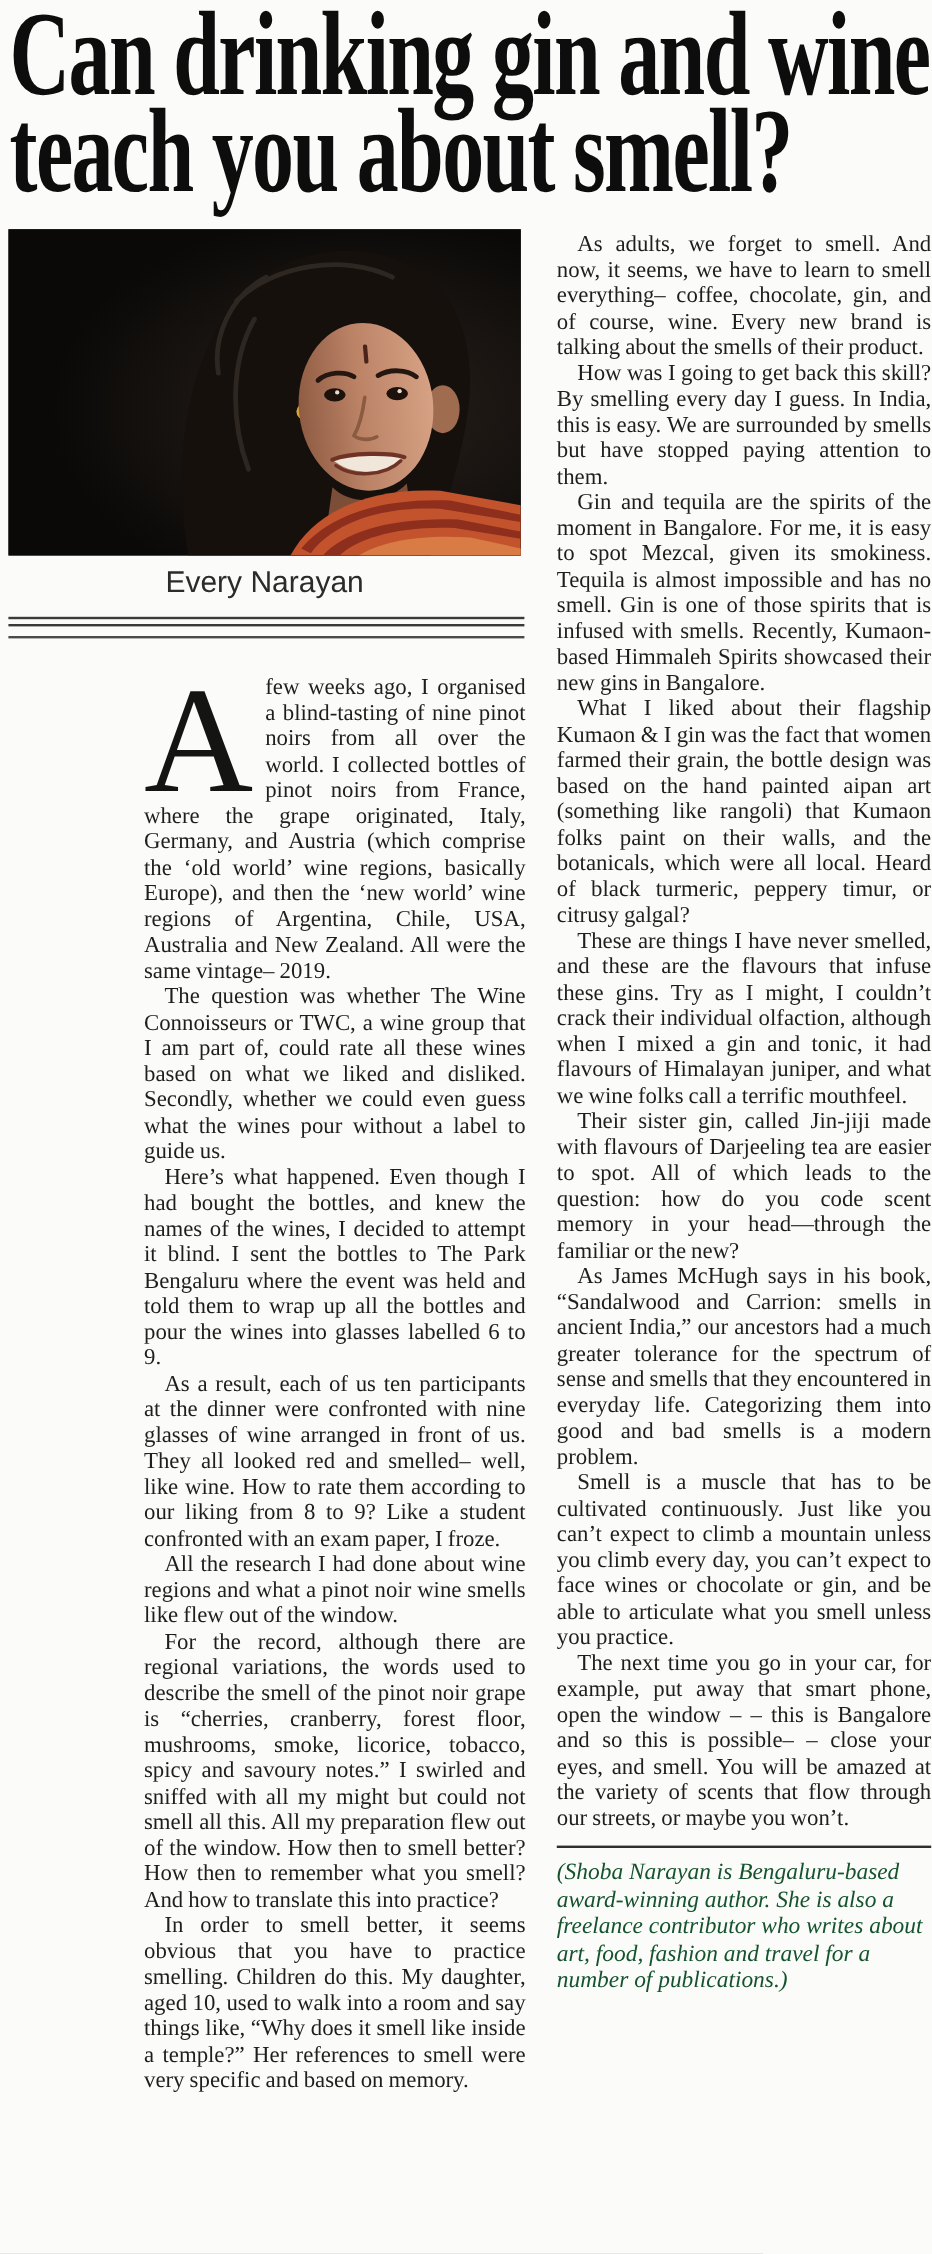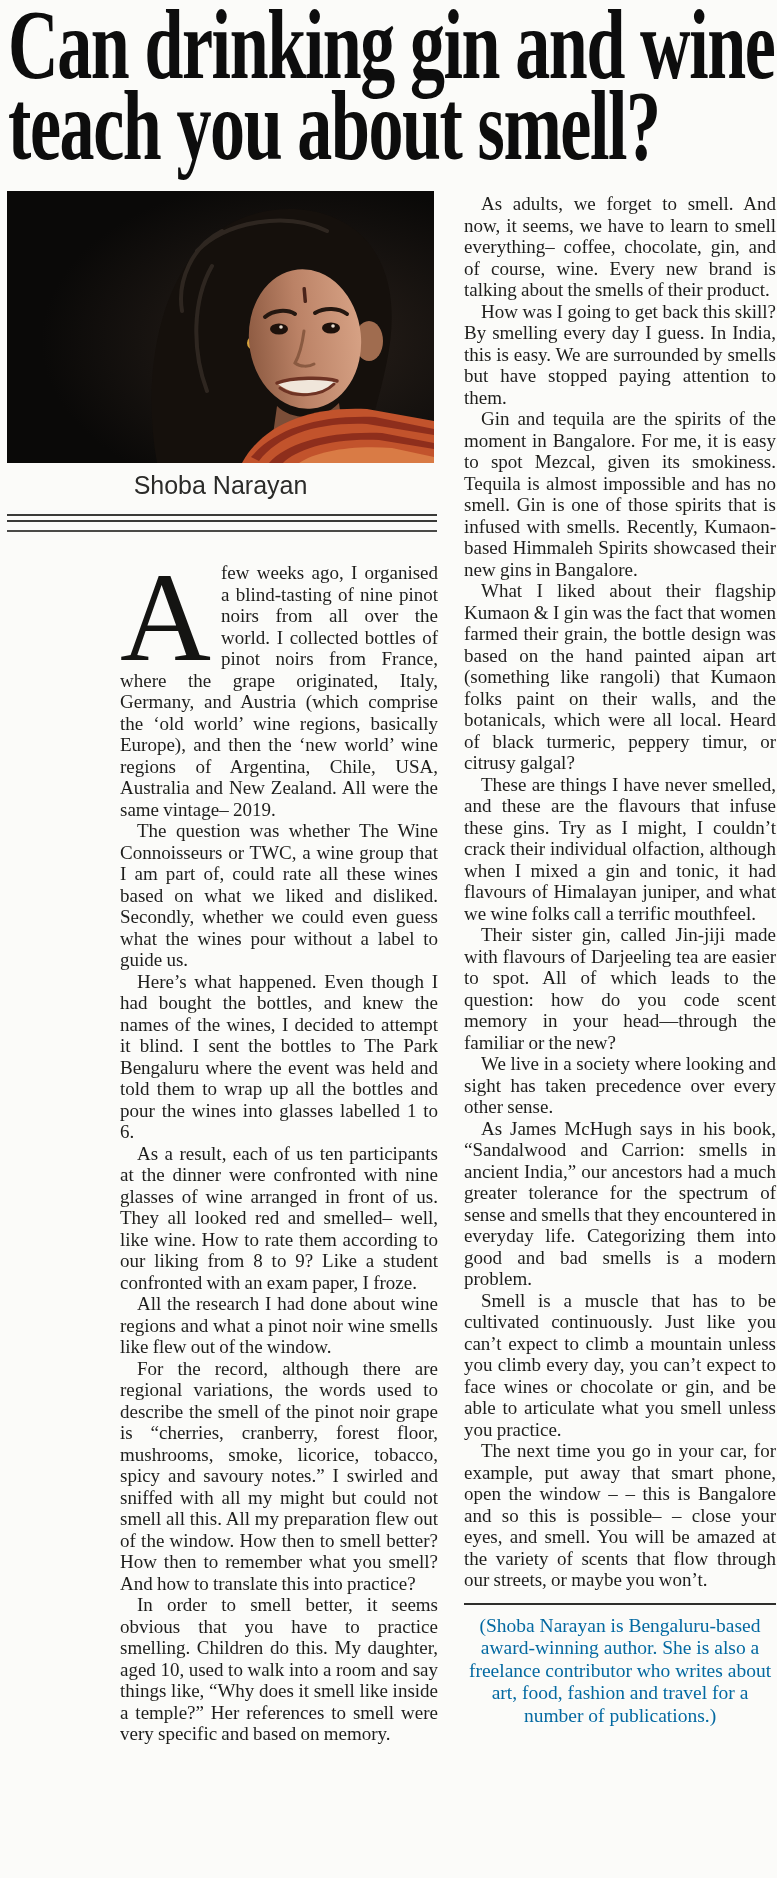--- a/index.html
+++ b/index.html
@@ -20,22 +20,22 @@
   .rules .r3{height:2px;background:#4a4a48;}
   .col{position:absolute;}
   .col-left{left:120px;top:562px;width:318px;}
   .col-right{left:464px;top:193px;width:312px;}
   .para{margin:0;font-size:19px;line-height:21.5px;text-align:justify;
         text-indent:17px;word-spacing:-0.5px;color:#1e1e1c;}
   .para.lead{text-indent:0;}
   .dropcap{float:left;font-size:126px;line-height:103px;padding:4px 10px 0 0;
            color:#141412;font-family:"Liberation Serif",serif;}
   .endrule{height:2px;background:#2e2e2c;margin:12px 0 10px 0;}
-  .footnote{margin:0;font-size:19.5px;line-height:22.5px;
-            text-align:center;color:#0369a1;}
+  .footnote{margin:0;font-size:19.5px;line-height:22.5px;font-style:italic;
+            text-align:left;color:#14532d;}
 </style>
 </head>
 <body>
 
 <div class="page">
 
   <h1 class="headline">
     <span class="tl">Can drinking gin and wine</span>
     <span class="tl">teach you about smell?</span>
   </h1>
@@ -82,49 +82,48 @@
 
       <g>
         <path d="M235,272 C255,235 300,215 360,218 L427,230 L427,272 Z" fill="#c2532c"></path>
         <path d="M244,266 C268,238 310,224 368,226 L427,238 L427,244 L360,233 C310,231 272,244 252,270 Z" fill="#8e2e1c"></path>
         <path d="M262,272 C280,252 320,240 375,242 L427,252 L427,258 L372,249 C325,247 290,258 276,272 Z" fill="#8e2e1c"></path>
         <path d="M292,272 C310,260 345,254 385,257 L427,266 L427,272 Z" fill="#d97b45"></path>
       </g>
     </svg>
   </div>
 
-  <div class="byline">Shoba Narayan</div>
+  <div class="byline">Every Narayan</div>
 
   <div class="rules">
     <div class="r1"></div>
     <div class="r2"></div>
     <div class="r3"></div>
   </div>
 
   <div class="col col-left">
     <p class="para lead"><span class="dropcap">A</span><span>few weeks ago, I organised a blind-tasting of nine pinot noirs from all over the world. I collected bottles of pinot noirs from France, where the grape originated, Italy, Germany, and Austria (which comprise the ‘old world’ wine regions, basically Europe), and then the ‘new world’ wine regions of Argentina, Chile, USA, Australia and New Zealand. All were the same vintage– 2019.</span></p>
     <div>
         <p class="para">The question was whether The Wine Connoisseurs or TWC, a wine group that I am part of, could rate all these wines based on what we liked and disliked. Secondly, whether we could even guess what the wines pour without a label to guide us.</p>
-        <p class="para">Here’s what happened. Even though I had bought the bottles, and knew the names of the wines, I decided to attempt it blind. I sent the bottles to The Park Bengaluru where the event was held and told them to wrap up all the bottles and pour the wines into glasses labelled 1 to 6.</p>
+        <p class="para">Here’s what happened. Even though I had bought the bottles, and knew the names of the wines, I decided to attempt it blind. I sent the bottles to The Park Bengaluru where the event was held and told them to wrap up all the bottles and pour the wines into glasses labelled 6 to 9.</p>
         <p class="para">As a result, each of us ten participants at the dinner were confronted with nine glasses of wine arranged in front of us. They all looked red and smelled– well, like wine. How to rate them according to our liking from 8 to 9? Like a student confronted with an exam paper, I froze.</p>
         <p class="para">All the research I had done about wine regions and what a pinot noir wine smells like flew out of the window.</p>
         <p class="para">For the record, although there are regional variations, the words used to describe the smell of the pinot noir grape is “cherries, cranberry, forest floor, mushrooms, smoke, licorice, tobacco, spicy and savoury notes.” I swirled and sniffed with all my might but could not smell all this. All my preparation flew out of the window. How then to smell better? How then to remember what you smell? And how to translate this into practice?</p>
         <p class="para">In order to smell better, it seems obvious that you have to practice smelling. Children do this. My daughter, aged 10, used to walk into a room and say things like, “Why does it smell like inside a temple?” Her references to smell were very specific and based on memory.</p>
       </div>
   </div>
 
   <div class="col col-right">
     <div>
         <p class="para">As adults, we forget to smell. And now, it seems, we have to learn to smell everything– coffee, chocolate, gin, and of course, wine. Every new brand is talking about the smells of their product.</p>
         <p class="para">How was I going to get back this skill? By smelling every day I guess. In India, this is easy. We are surrounded by smells but have stopped paying attention to them.</p>
         <p class="para">Gin and tequila are the spirits of the moment in Bangalore. For me, it is easy to spot Mezcal, given its smokiness. Tequila is almost impossible and has no smell. Gin is one of those spirits that is infused with smells. Recently, Kumaon-based Himmaleh Spirits showcased their new gins in Bangalore.</p>
         <p class="para">What I liked about their flagship Kumaon &amp; I gin was the fact that women farmed their grain, the bottle design was based on the hand painted aipan art (something like rangoli) that Kumaon folks paint on their walls, and the botanicals, which were all local. Heard of black turmeric, peppery timur, or citrusy galgal?</p>
         <p class="para">These are things I have never smelled, and these are the flavours that infuse these gins. Try as I might, I couldn’t crack their individual olfaction, although when I mixed a gin and tonic, it had flavours of Himalayan juniper, and what we wine folks call a terrific mouthfeel.</p>
         <p class="para">Their sister gin, called Jin-jiji made with flavours of Darjeeling tea are easier to spot. All of which leads to the question: how do you code scent memory in your head—through the familiar or the new?</p>
-        <p class="para">We live in a society where looking and sight has taken precedence over every other sense.</p>
         <p class="para">As James McHugh says in his book, “Sandalwood and Carrion: smells in ancient India,” our ancestors had a much greater tolerance for the spectrum of sense and smells that they encountered in everyday life. Categorizing them into good and bad smells is a modern problem.</p>
         <p class="para">Smell is a muscle that has to be cultivated continuously. Just like you can’t expect to climb a mountain unless you climb every day, you can’t expect to face wines or chocolate or gin, and be able to articulate what you smell unless you practice.</p>
         <p class="para">The next time you go in your car, for example, put away that smart phone, open the window – – this is Bangalore and so this is possible– – close your eyes, and smell. You will be amazed at the variety of scents that flow through our streets, or maybe you won’t.</p>
       </div>
     <div class="endrule"></div>
     <p class="footnote">(Shoba Narayan is Bengaluru-based award-winning author. She is also a freelance contributor who writes about art, food, fashion and travel for a number of publications.)</p>
   </div>
 
 </div>
 

